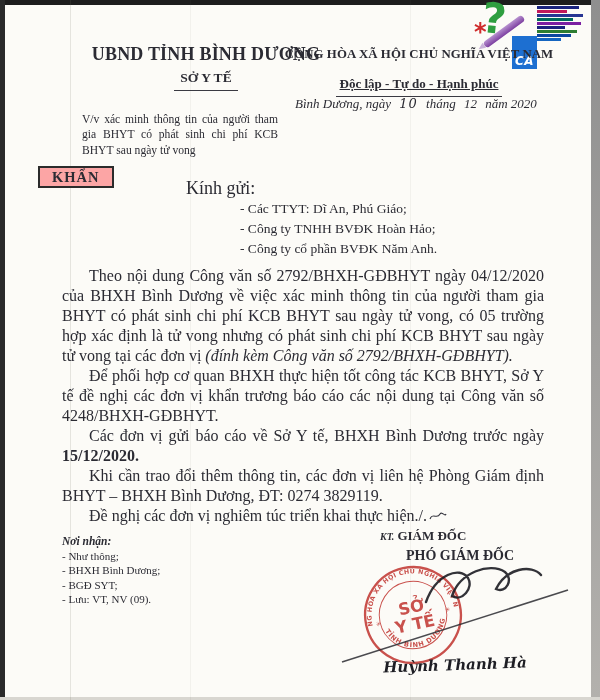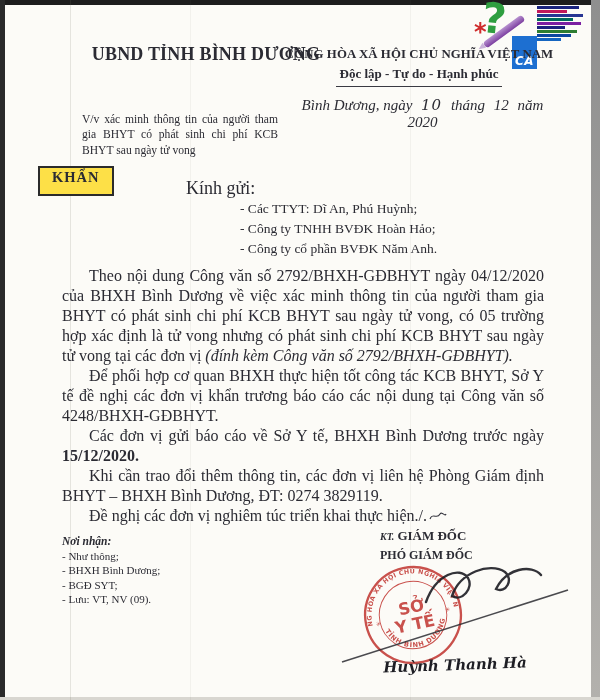--- a/index.html
+++ b/index.html
@@ -13,41 +13,41 @@
   .edge-right{right:0;top:0;width:9px;height:700px;background:linear-gradient(#8f8f8f,#b3b1ad);}
   .edge-bottom{left:0;bottom:0;width:600px;height:3px;background:#d8d6d0;}
   .fold{top:0;bottom:0;width:1px;background:rgba(115,110,95,.16);}
   .fold.f2{background:rgba(115,110,95,.07);}
   
   .hdr-left{left:78px;top:42px;width:256px;text-align:center;line-height:1.35;}
   .org-parent{font-size:18px;font-weight:600;letter-spacing:.2px;}
   .org-name{display:inline-block;font-size:13.5px;font-weight:700;border-bottom:1.5px solid #3a3a42;padding:1px 6px 2px;}
   .hdr-right{left:283px;top:46px;width:272px;text-align:center;line-height:1.3;}
   .national{font-size:12.8px;font-weight:700;letter-spacing:.1px;}
-  .motto{display:inline-block;font-size:13px;font-weight:700;border-bottom:1.5px solid #3a3a42;padding:1px 4px 3px;margin-top:2px;}
+  .motto{display:inline-block;font-size:13px;font-weight:700;border-bottom:1.5px solid #3a3a42;padding:1px 4px 3px;margin-top:12px;text-decoration:underline;}
   .so-line{left:78px;top:94px;width:240px;text-align:center;font-size:12.5px;font-weight:700;}
   .hand{font-family:"DejaVu Serif",serif;font-style:italic;font-weight:600;letter-spacing:1px;}
-  .date-line{left:295px;top:96px;width:255px;text-align:center;font-style:italic;font-size:15px;}
+  .date-line{left:295px;top:96px;width:255px;text-align:left;font-style:italic;font-size:13px;}
   .date-line b{font-style:italic;font-weight:400;margin:0 5px;}
   .subject{left:82px;top:112px;width:196px;font-size:11.6px;line-height:1.32;text-align:justify;}
-  .urgent{left:38px;top:166px;border:2px solid #2b2b2b;padding:1px 12px 8px;font-weight:700;
-          font-size:14.5px;letter-spacing:1px;background:#fde047;}
+  .urgent{left:38px;top:166px;border:2px solid #2b2b2b;padding:1px 12px 0;font-weight:700;
+          font-size:14.5px;letter-spacing:1px;background:#fca5a5;}
   .kinh-gui{left:186px;top:178px;font-size:18px;}
   .recips{left:240px;top:199px;font-size:13.5px;line-height:20px;}
   
   .body-txt{left:62px;top:266px;width:482px;font-size:16px;line-height:20px;text-align:justify;}
   .body-txt p{margin:0;text-indent:27px;}
   .it{font-style:italic;}
   .bd{font-weight:700;}
   
   .noi-nhan{left:62px;top:534px;font-size:11px;line-height:14.5px;}
   .noi-nhan .ttl{font-weight:700;font-style:italic;font-size:11.5px;}
   .sign-title1{left:380px;top:528px;width:160px;font-size:13px;font-weight:700;}
   .sign-title1 .kt{font-size:10px;font-weight:600;font-style:italic;margin-right:3px;}
-  .sign-title2{left:380px;top:548px;width:160px;font-size:12px;font-weight:700;}
+  .sign-title2{left:380px;top:548px;width:160px;text-align:center;font-size:14px;font-weight:700;}
   .sign-name{left:370px;top:656px;width:170px;text-align:center;font-size:15px;font-weight:700;
              font-style:italic;font-family:"DejaVu Serif",serif;transform:rotate(-2deg);color:#1e1e24;}
   
   .logo{left:474px;top:2px;width:62px;height:62px;}
   .logo .qmark{position:absolute;left:8px;top:-8px;font-family:"DejaVu Sans",sans-serif;
                font-size:42px;font-weight:700;color:#2e9e3f;transform:rotate(6deg);}
   .logo .pen{position:absolute;left:6px;top:26px;width:48px;height:7px;border-radius:4px;
              background:linear-gradient(#b791cf,#7d3fa0);transform:rotate(-36deg);}
   .logo .pen:after{content:"";position:absolute;left:-7px;top:0;border-top:3.5px solid transparent;
              border-bottom:3.5px solid transparent;border-right:7px solid #c9b2d8;}
@@ -88,20 +88,21 @@
       <i style="display: block; height: 2.6px; margin: 1.4px 0px; width: 36px; background: rgb(0, 105, 92);"></i>
       <i style="display: block; height: 2.6px; margin: 1.4px 0px; width: 44px; background: rgb(123, 31, 162);"></i>
       <i style="display: block; height: 2.6px; margin: 1.4px 0px; width: 28px; background: rgb(26, 35, 126);"></i>
       <i style="display: block; height: 2.6px; margin: 1.4px 0px; width: 40px; background: rgb(46, 125, 50);"></i>
       <i style="display: block; height: 2.6px; margin: 1.4px 0px; width: 34px; background: rgb(13, 71, 161);"></i>
       <i style="display: block; height: 2.6px; margin: 1.4px 0px; width: 24px; background: rgb(21, 101, 192);"></i>
     </div>
 
   <div class="abs hdr-left">
     <div class="org-parent">UBND TỈNH BÌNH DƯƠNG</div>
+    <div><span class="org-name">SỞ Y TẾ</span></div>
   </div>
 
   <div class="abs hdr-right">
     <div class="national">CỘNG HÒA XÃ HỘI CHỦ NGHĨA VIỆT NAM</div>
     <div><span class="motto">Độc lập - Tự do - Hạnh phúc</span></div>
   </div>
 
 
   <div class="abs date-line">
     <span>Bình Dương, ngày</span>
@@ -111,21 +112,21 @@
     <span>năm</span>
     <span>2020</span>
   </div>
 
   <div class="abs subject">V/v xác minh thông tin của người tham gia BHYT có phát sinh chi phí KCB BHYT sau ngày tử vong</div>
 
   <div class="abs urgent">KHẨN</div>
 
   <div class="abs kinh-gui">Kính gửi:</div>
   <div class="abs recips">
-    <div>- Các TTYT: Dĩ An, Phú Huỳnh;</div>
+    <div>- Các TTYT: Dĩ An, Phú Giáo;</div>
     <div>- Công ty TNHH BVĐK Hoàn Hảo;</div>
     <div>- Công ty cổ phần BVĐK Năm Anh.</div>
   </div>
 
   <div class="abs body-txt">
     <p><span>Theo nội dung Công văn số 2792/BHXH-GĐBHYT ngày 04/12/2020 của BHXH Bình Dương về việc xác minh thông tin của người tham gia BHYT có phát sinh chi phí KCB BHYT sau ngày tử vong, có 05 trường hợp xác định là tử vong nhưng có phát sinh chi phí KCB BHYT sau ngày tử vong tại các đơn vị </span><span class="it">(đính kèm Công văn số 2792/BHXH-GĐBHYT).</span></p>
     <p>Để phối hợp cơ quan BHXH thực hiện tốt công tác KCB BHYT, Sở Y tế đề nghị các đơn vị khẩn trương báo cáo các nội dung tại Công văn số 4248/BHXH-GĐBHYT.</p>
     <p><span>Các đơn vị gửi báo cáo về Sở Y tế, BHXH Bình Dương trước ngày </span><span class="bd">15/12/2020.</span></p>
     <p>Khi cần trao đổi thêm thông tin, các đơn vị liên hệ Phòng Giám định BHYT – BHXH Bình Dương, ĐT: 0274 3829119.</p>
     <p><span>Đề nghị các đơn vị nghiêm túc triển khai thực hiện./.</span><svg class="flourish" width="18" height="10" viewBox="0 0 18 10">

